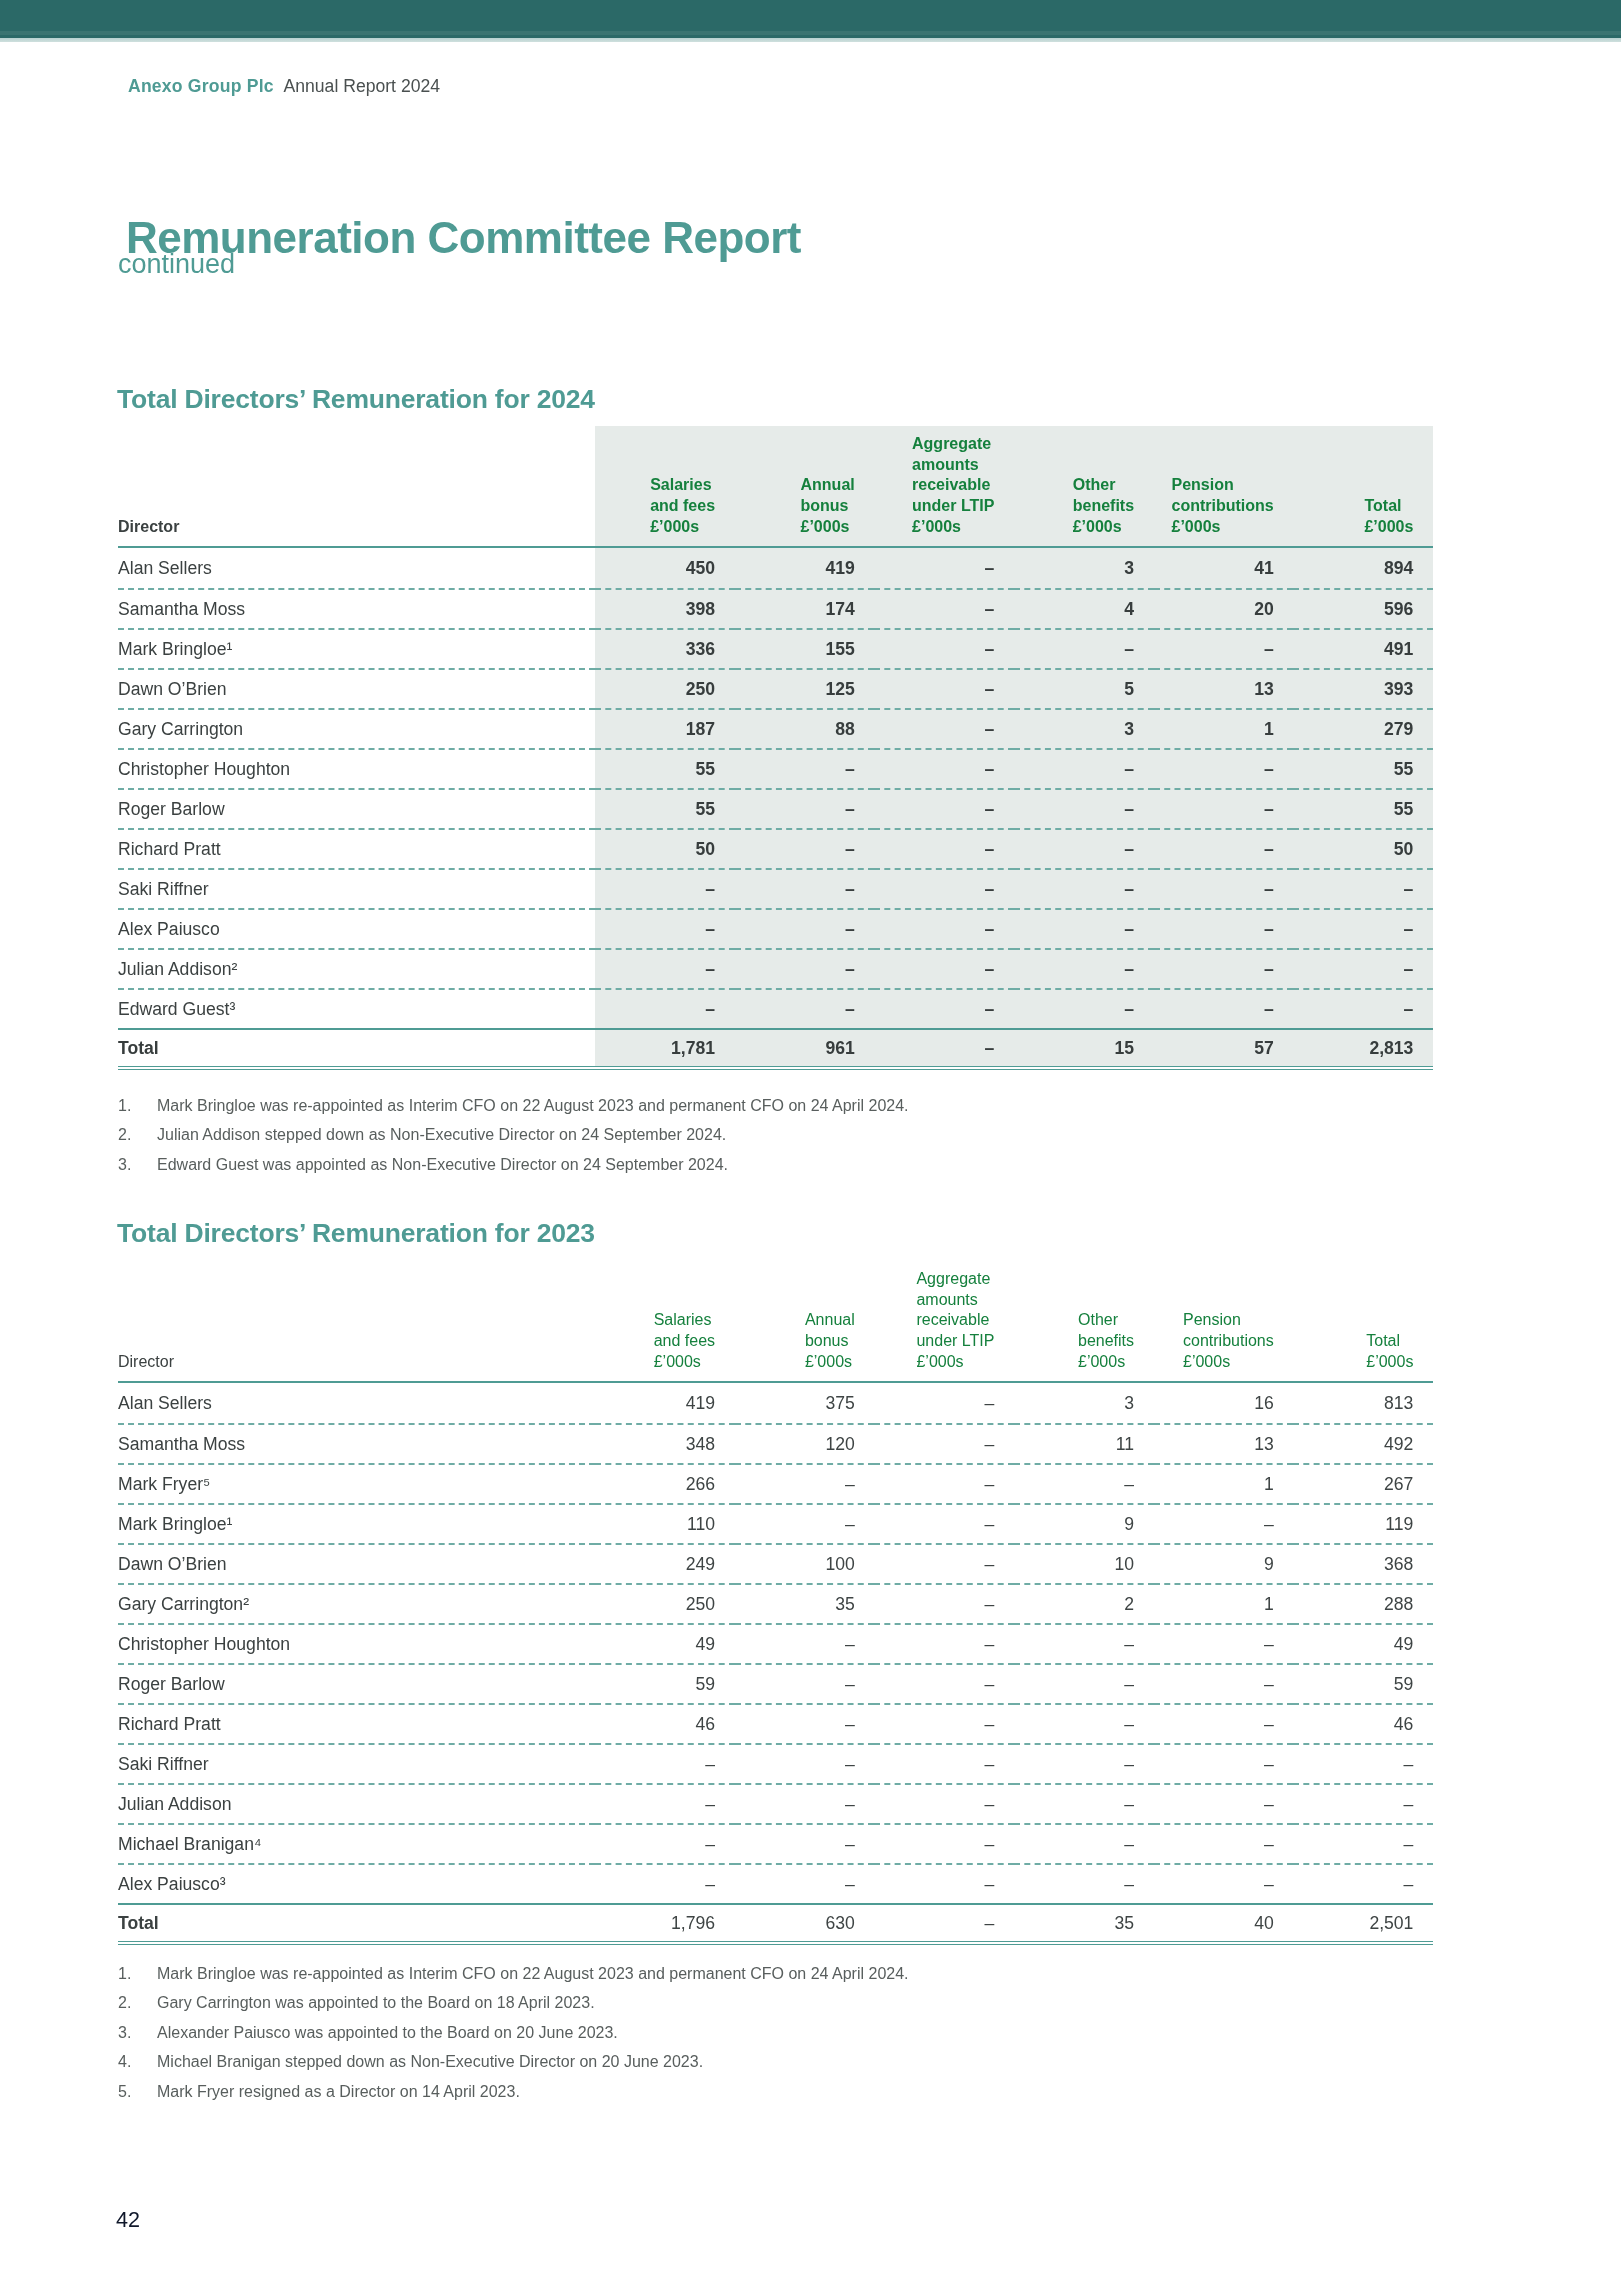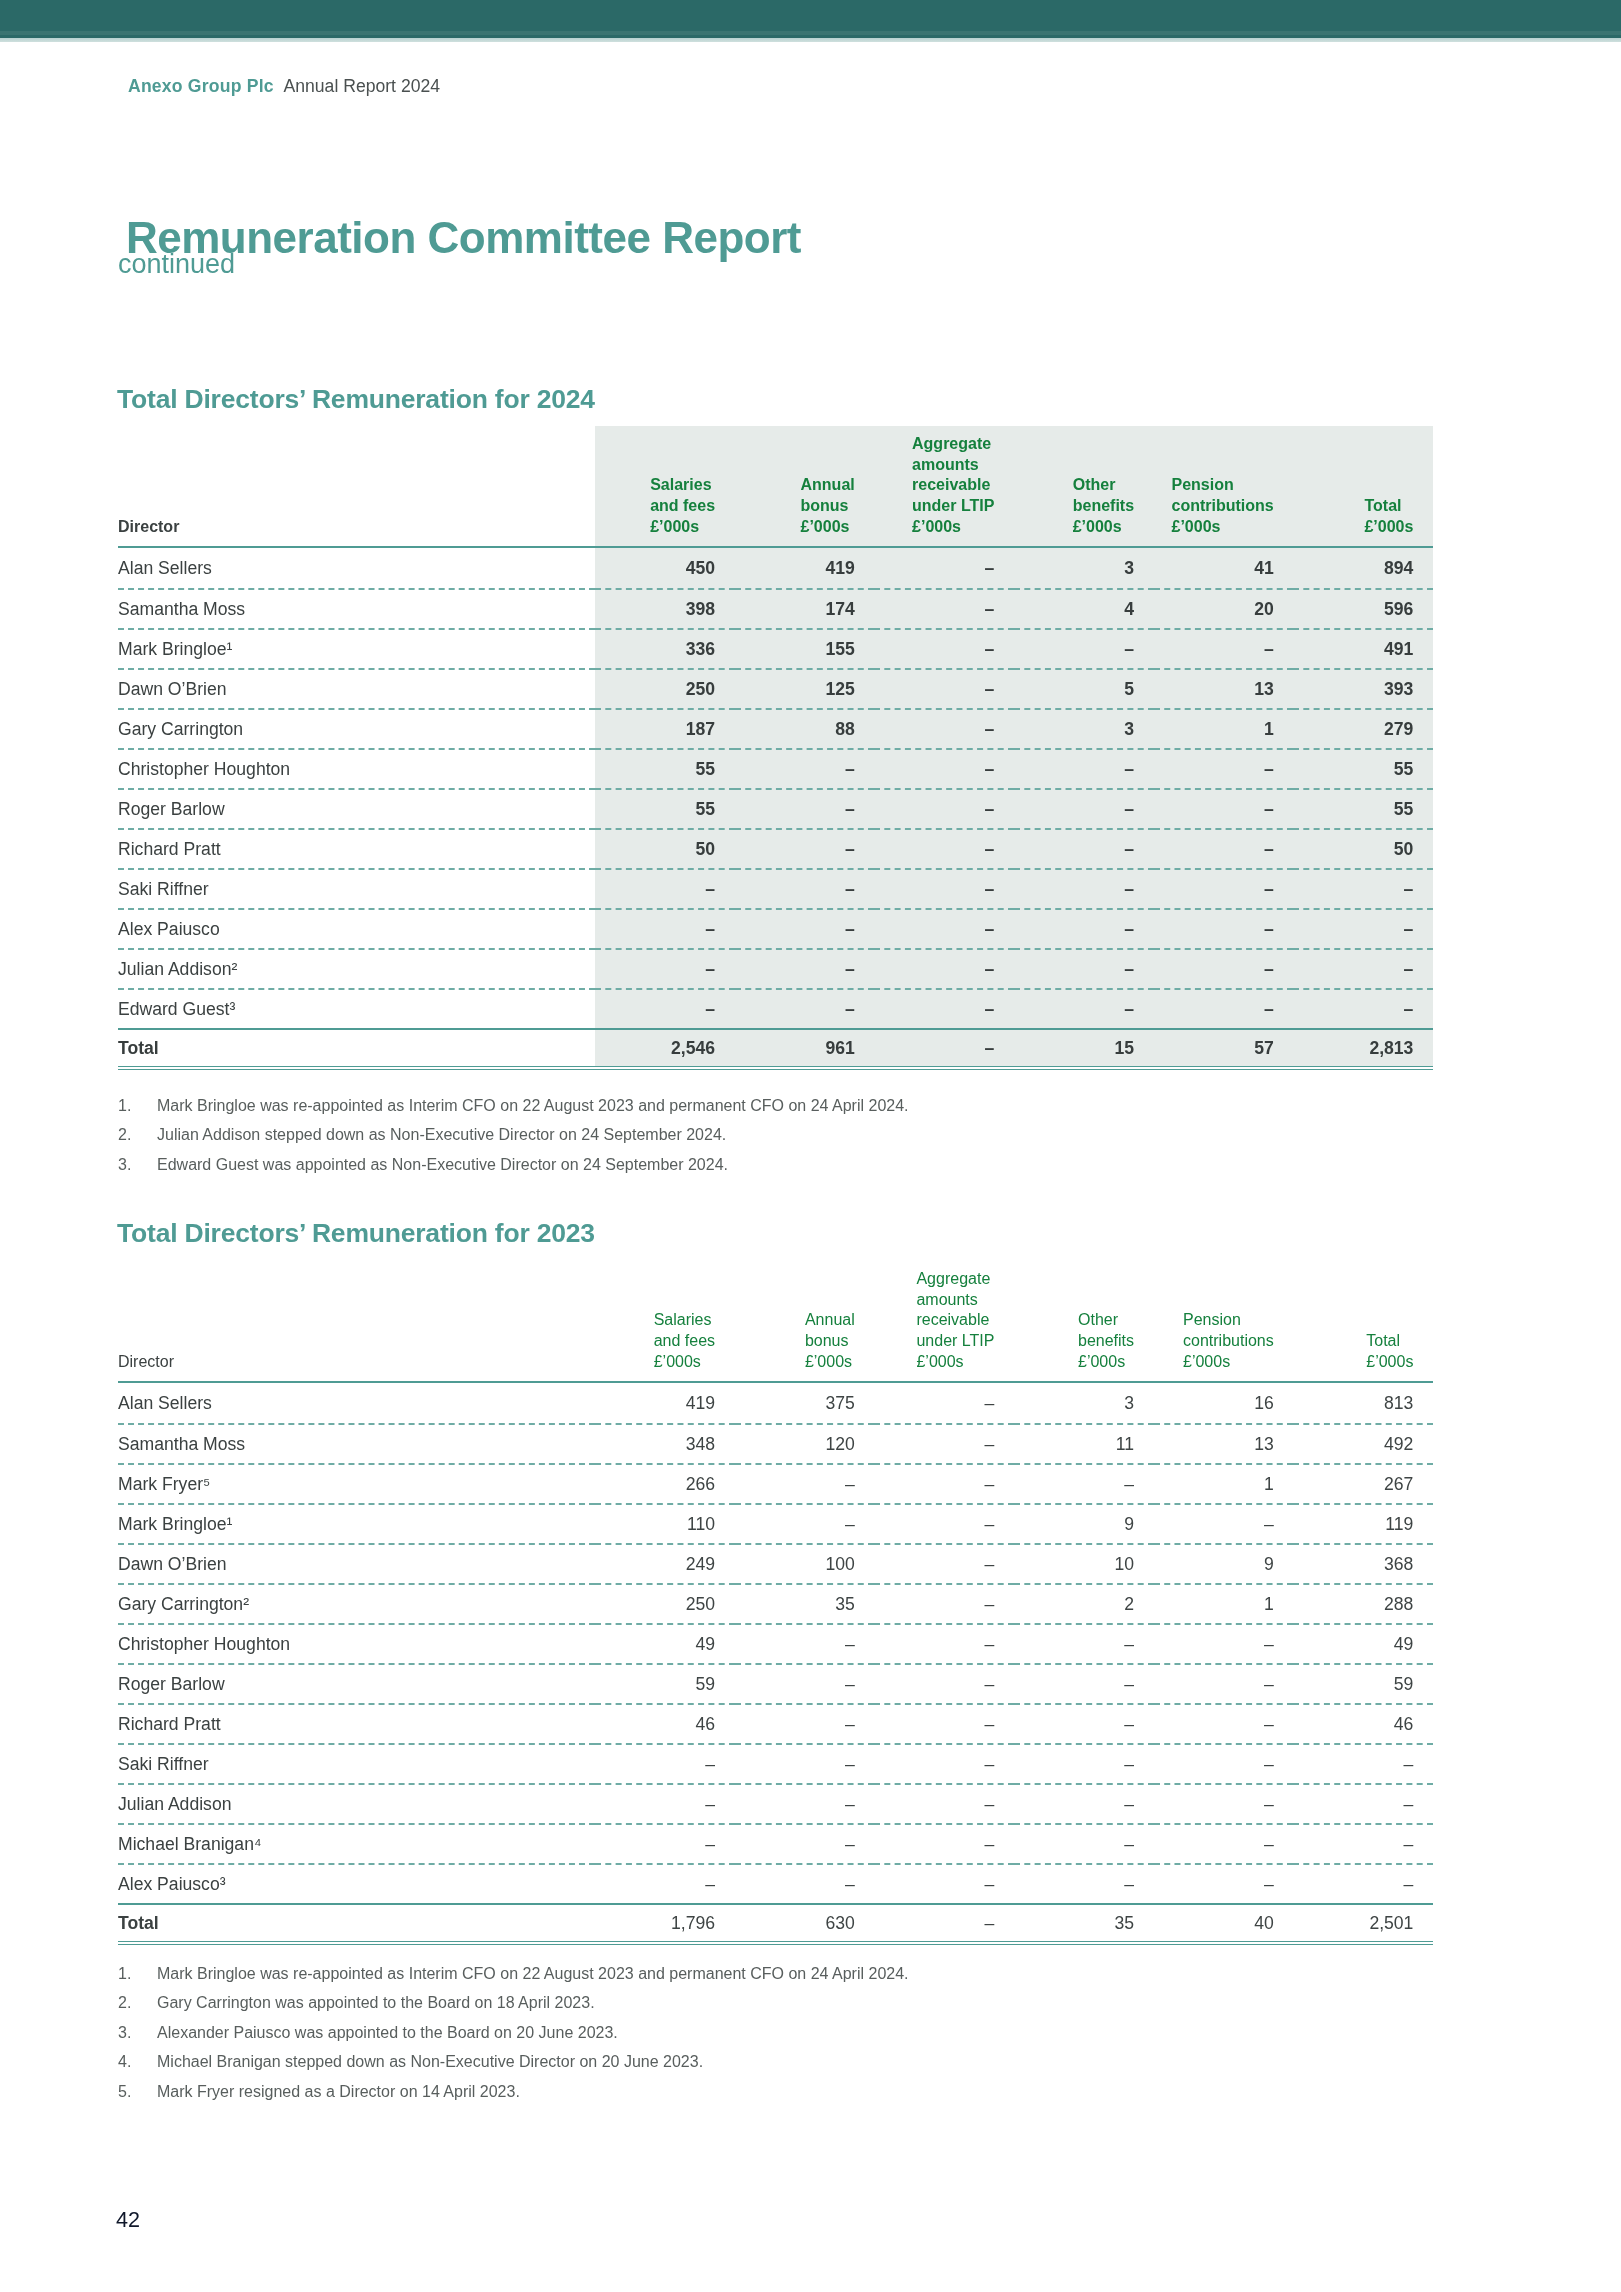--- a/index.html
+++ b/index.html
@@ -223,21 +223,21 @@
           <div class="cell num">–</div>
           <div class="cell num">–</div>
           <div class="cell num">–</div>
           <div class="cell num">–</div>
           <div class="cell num">–</div>
           <div class="cell num">–</div>
         </div>
       </div>
     <div class="total-row">
       <div class="cell first">Total</div>
-      <div class="cell num">2,546</div>
+      <div class="cell num">1,781</div>
       <div class="cell num">961</div>
       <div class="cell num">–</div>
       <div class="cell num">15</div>
       <div class="cell num">57</div>
       <div class="cell num">2,813</div>
     </div>
   </div>
 
   <div class="footnotes f2024" id="fn-2024">
       <div class="fn">

